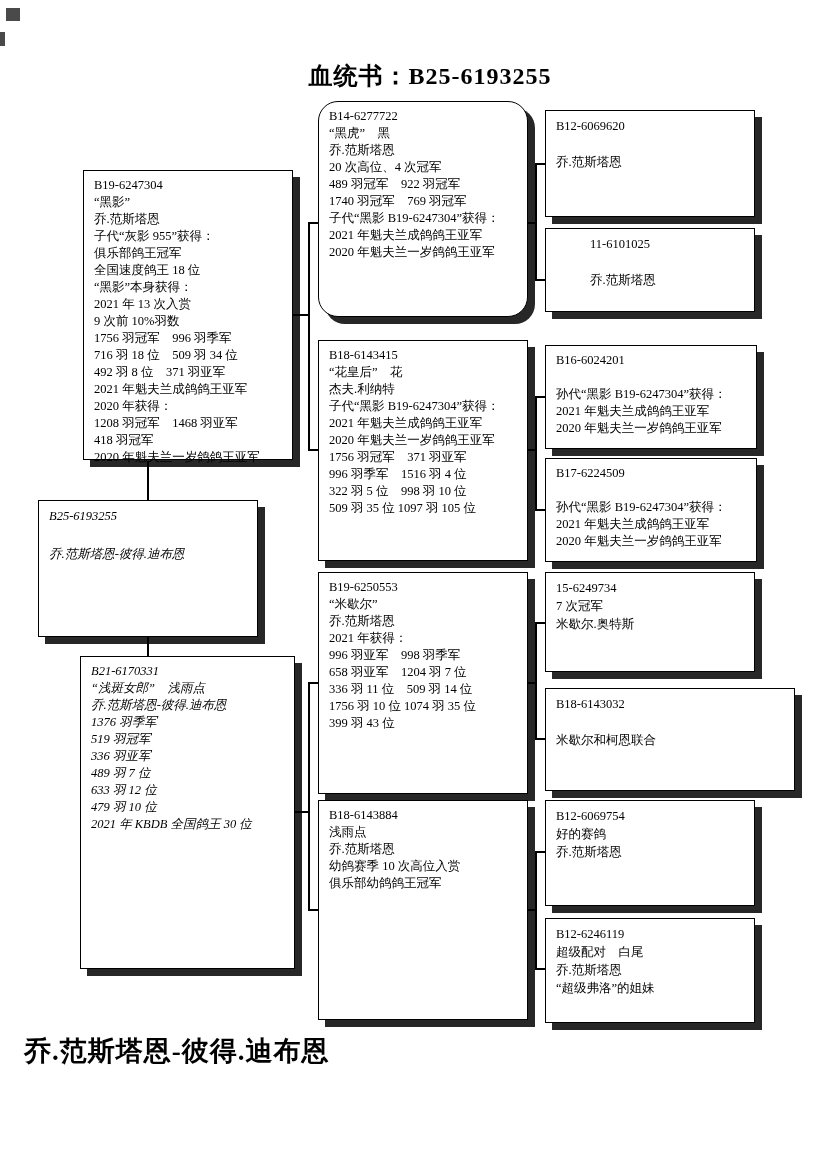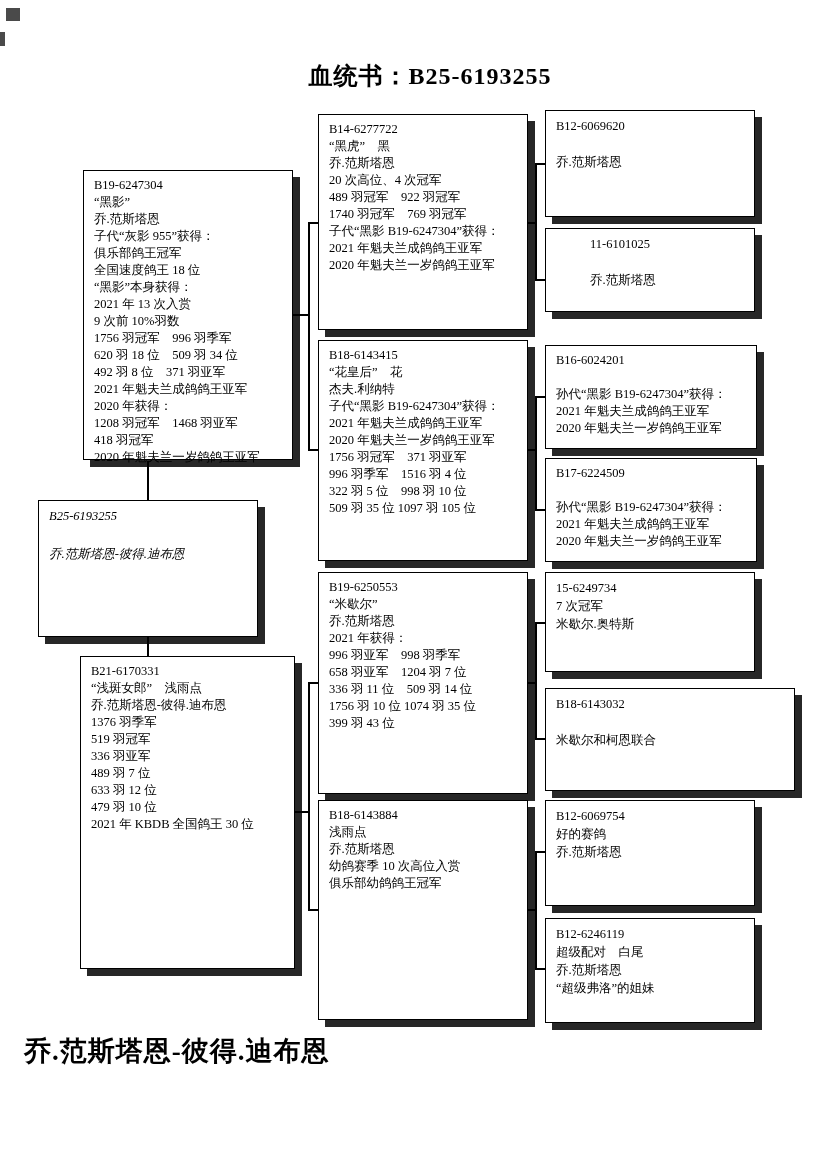--- a/index.html
+++ b/index.html
@@ -42,49 +42,49 @@
     <div class="ring">B19-6247304</div>
     <div class="lines">“黑影”
 乔.范斯塔恩
 子代“灰影 955”获得：
 俱乐部鸽王冠军
 全国速度鸽王 18 位
 “黑影”本身获得：
 2021 年 13 次入赏
 9 次前 10%羽数
 1756 羽冠军　996 羽季军
-620 羽 18 位　509 羽 34 位
+716 羽 18 位　509 羽 34 位
 492 羽 8 位　371 羽亚军
 2021 年魁夫兰成鸽鸽王亚军
 2020 年获得：
 1208 羽冠军　1468 羽亚军
 418 羽冠军
 2020 年魁夫兰一岁鸽鸽王亚军</div>
   </div>
 
   <div class="box" style="left:38px;top:500px;width:220px;height:137px;line-height:19px;font-style:italic;">
     <div class="ring">B25-6193255</div>
     <div class="lines">
 乔.范斯塔恩-彼得.迪布恩</div>
   </div>
 
-  <div class="box" style="left:80px;top:656px;width:215px;height:313px;">
+  <div class="box" style="left:80px;top:656px;width:215px;height:313px;font-style:italic;">
     <div class="ring">B21-6170331</div>
     <div class="lines">“浅斑女郎”　浅雨点
 乔.范斯塔恩-彼得.迪布恩
 1376 羽季军
 519 羽冠军
 336 羽亚军
 489 羽 7 位
 633 羽 12 位
 479 羽 10 位
 2021 年 KBDB 全国鸽王 30 位</div>
   </div>
 
-  <div class="box" style="left:318px;top:114px;width:210px;height:216px;">
+  <div class="box" style="left:318px;top:101px;width:210px;height:216px;border-radius:20px;">
     <div class="ring">B14-6277722</div>
     <div class="lines">“黑虎”　黑
 乔.范斯塔恩
 20 次高位、4 次冠军
 489 羽冠军　922 羽冠军
 1740 羽冠军　769 羽冠军
 子代“黑影 B19-6247304”获得：
 2021 年魁夫兰成鸽鸽王亚军
 2020 年魁夫兰一岁鸽鸽王亚军</div>
   </div>

